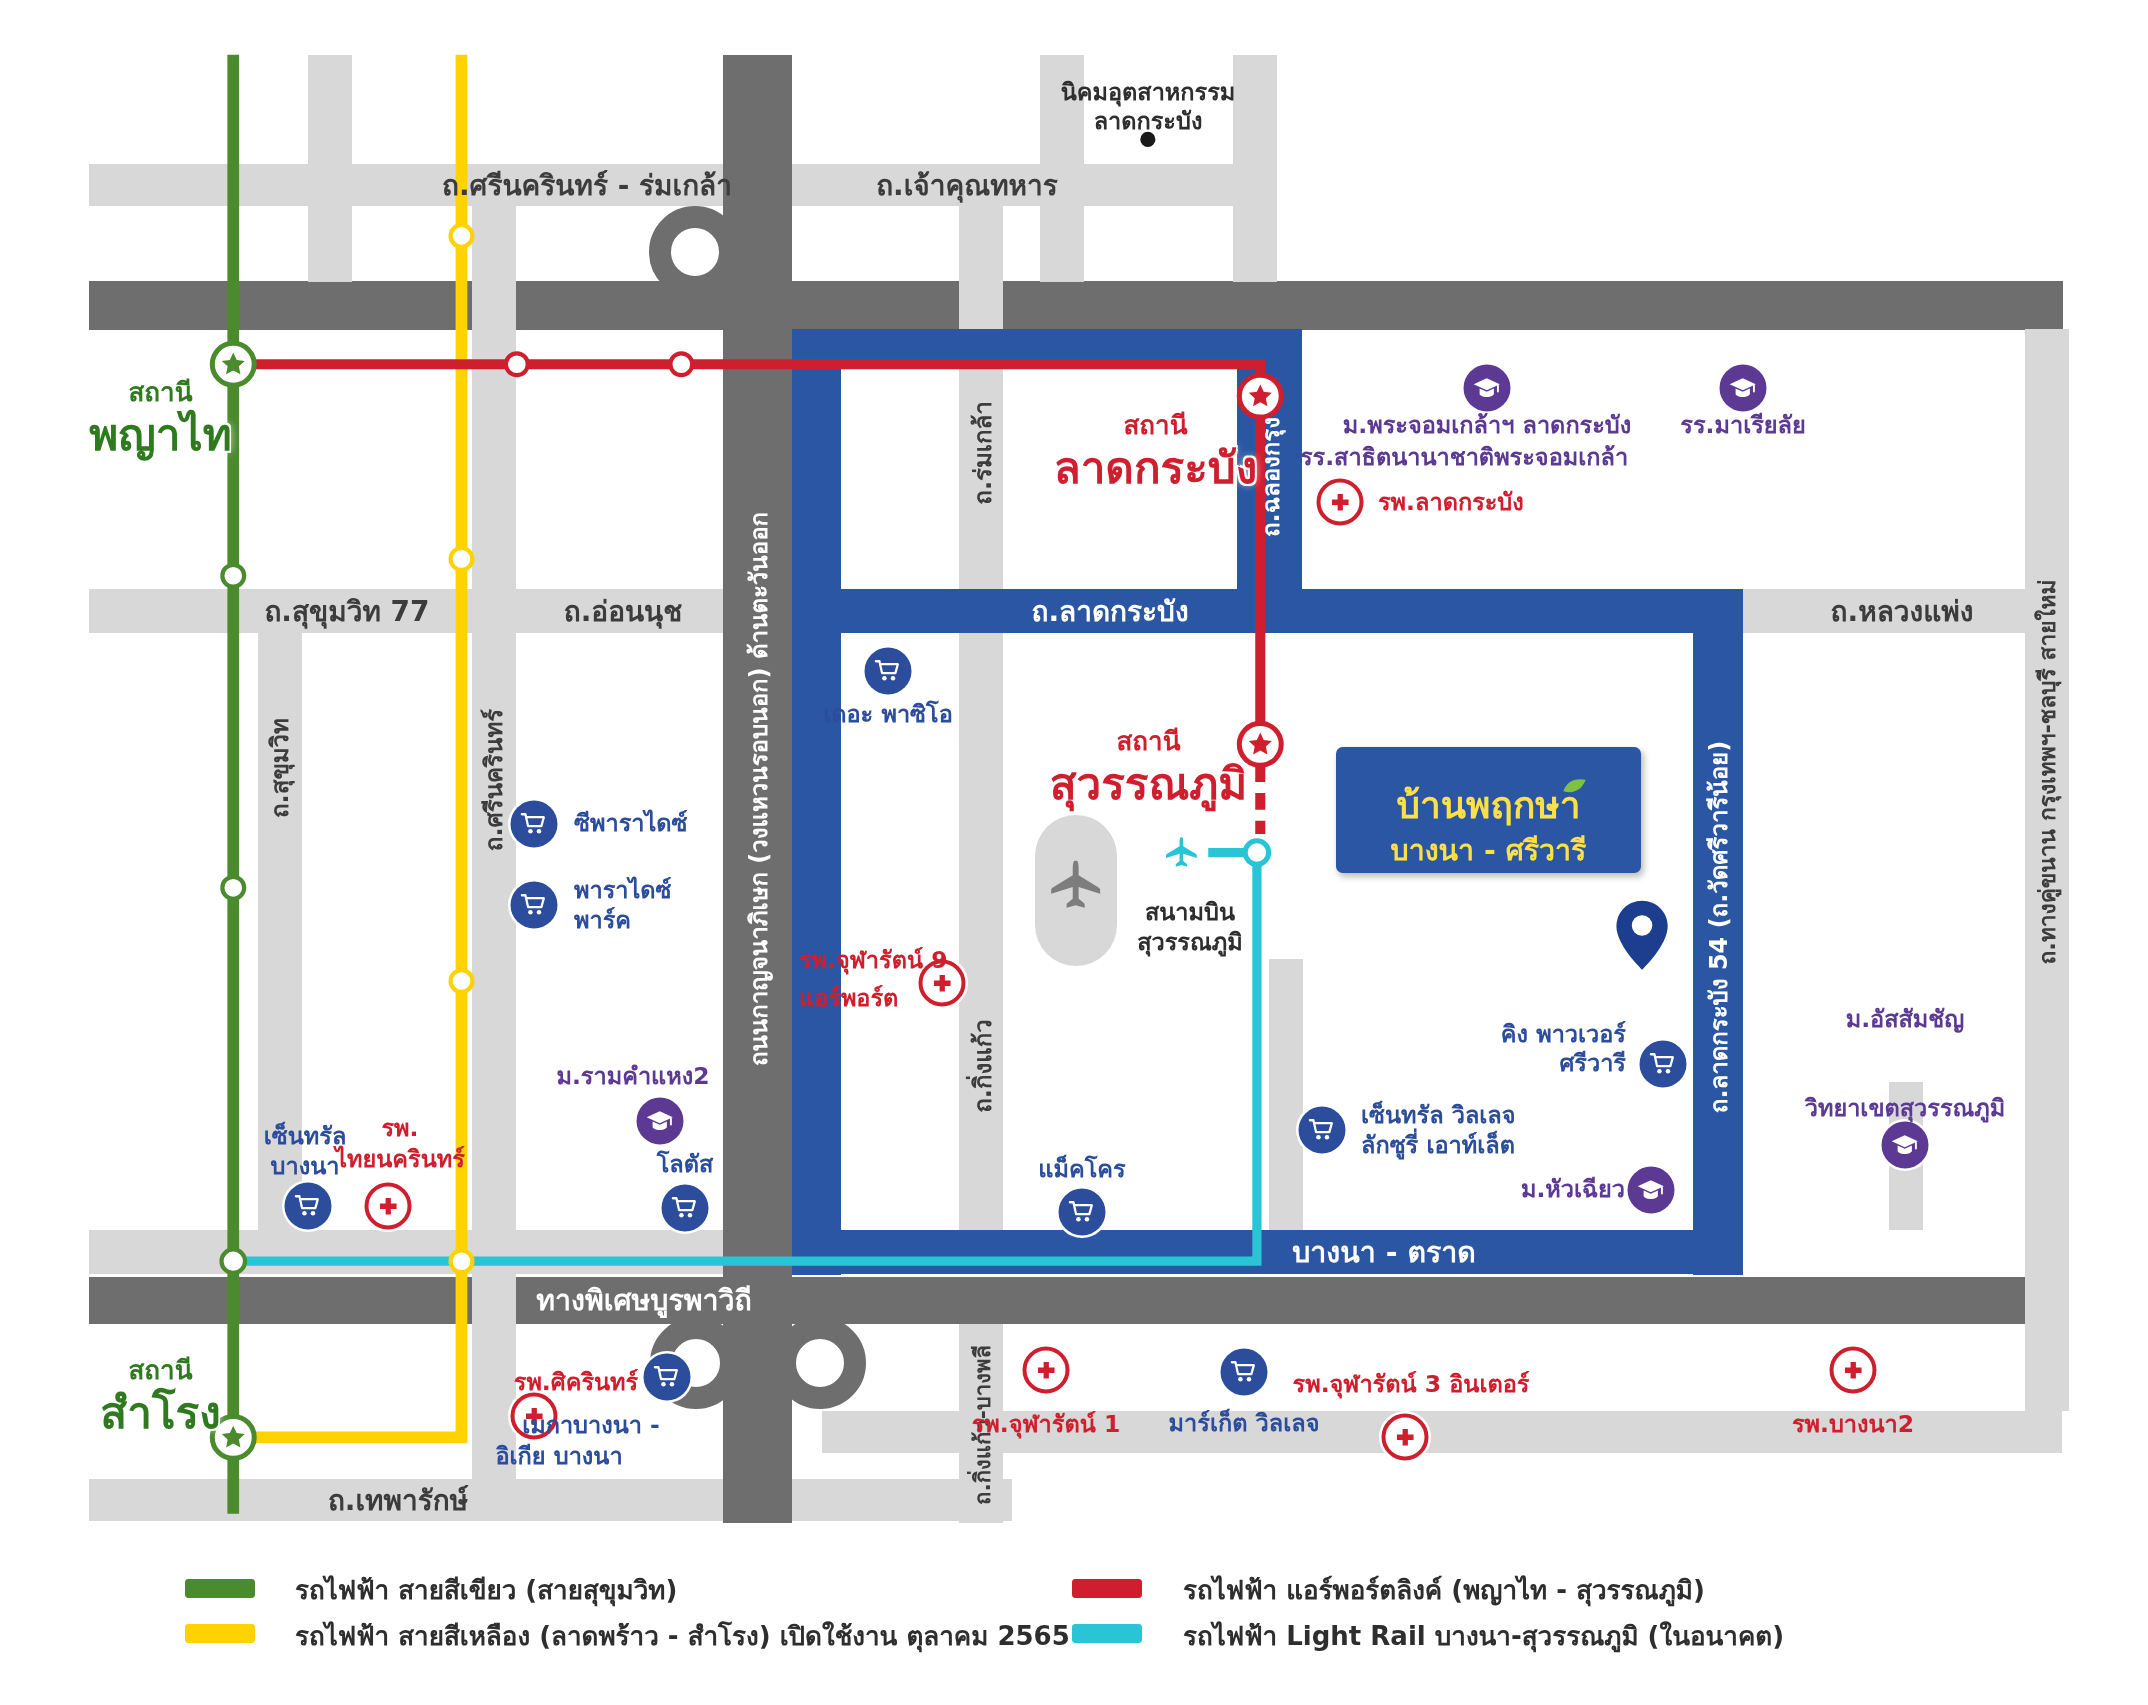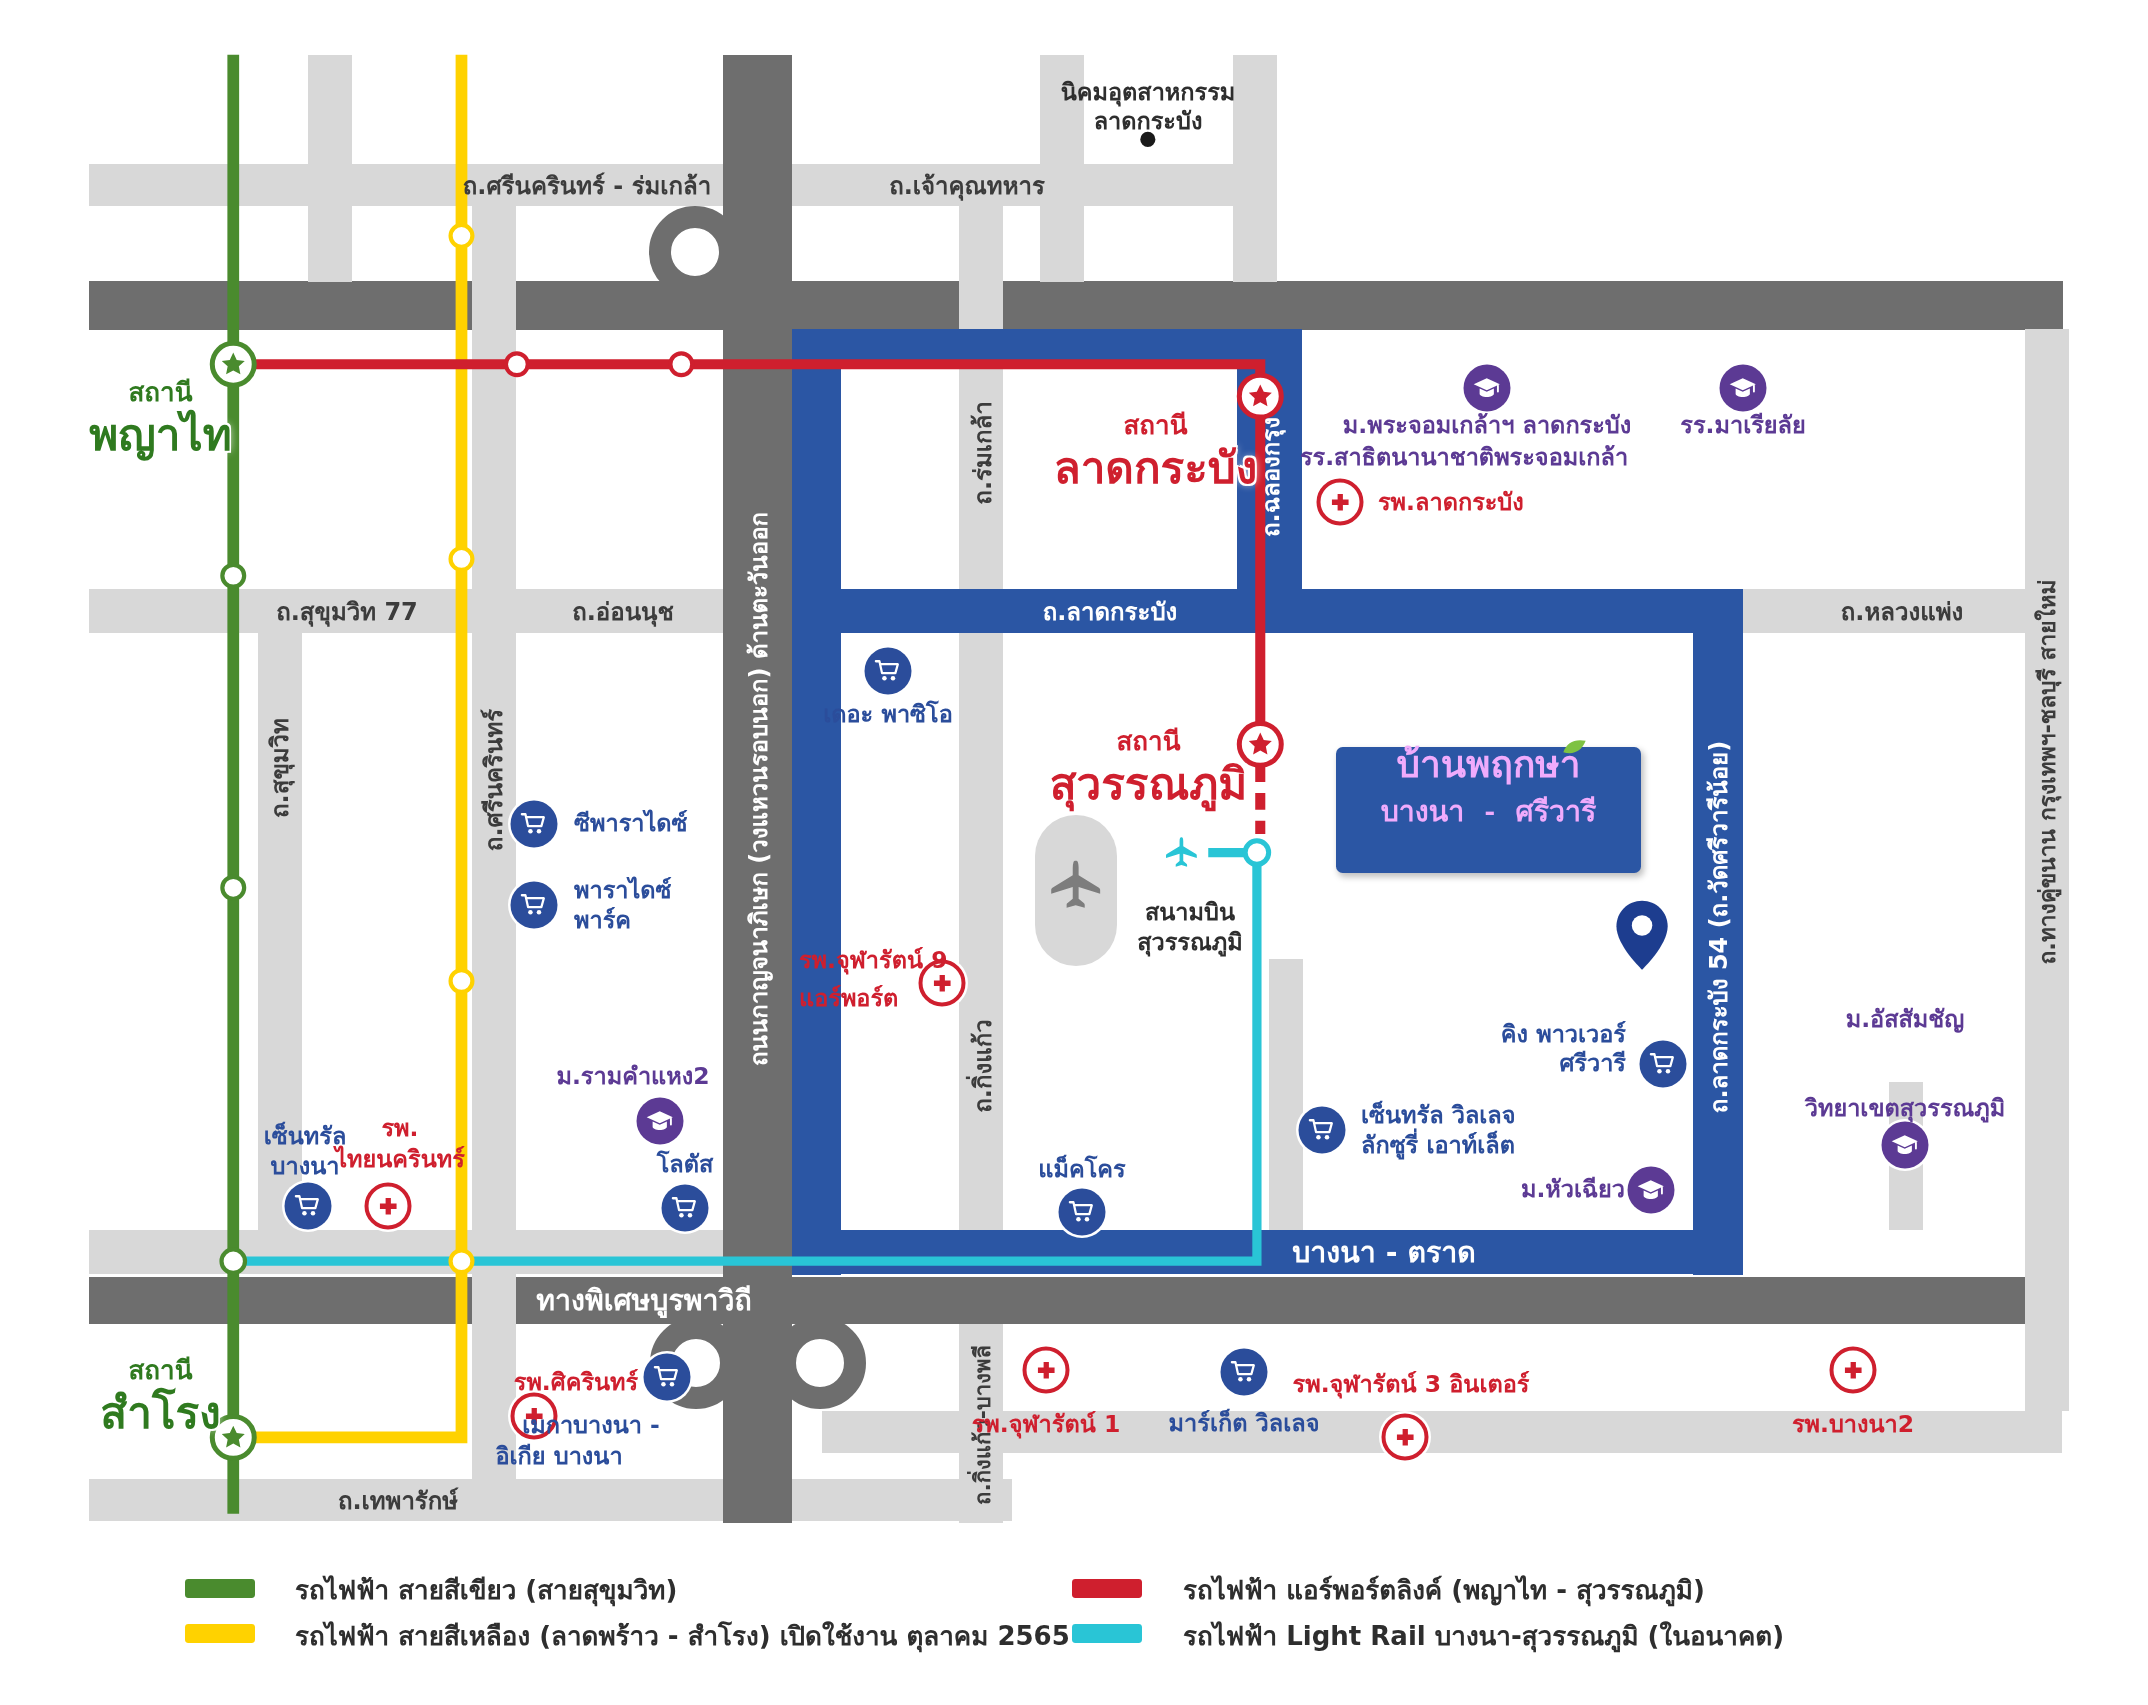--- a/index.html
+++ b/index.html
@@ -20,21 +20,21 @@
   .ln-cyan{stroke:#29c5d6;stroke-width:11;fill:none;}
   .ln-red{stroke:#cf1f2e;stroke-width:12;fill:none;}
   .dashed{stroke-dasharray:20 13;}
   .c-sm-red{fill:#fff;stroke:#cf1f2e;stroke-width:5;}
   .c-sm-green{fill:#fff;stroke:#4a8b2e;stroke-width:5;}
   .c-sm-yellow{fill:#fff;stroke:#ffd200;stroke-width:5;}
   .c-sm-cyan{fill:#fff;stroke:#29c5d6;stroke-width:6;}
   .c-big-red{fill:#fff;stroke:#cf1f2e;stroke-width:6;}
   .c-big-green{fill:#fff;stroke:#4a8b2e;stroke-width:6;}
   
-  .lbl{position:absolute;font-weight:700;font-size:24px;color:#3c3c3c;white-space:nowrap;
+  .lbl{position:absolute;font-weight:700;font-size:28px;color:#3c3c3c;white-space:nowrap;
        transform:translate(-50%,-50%);z-index:4;}
   .lbl.w{color:#fff;}
   .lbl.s34{font-size:28.5px;}
   .vlbl{position:absolute;font-weight:700;font-size:24px;color:#3c3c3c;white-space:nowrap;
         transform:translate(-50%,-50%) rotate(-90deg);z-index:4;}
   .vlbl.w{color:#fff;}
   .vlbl.s27{font-size:22.7px;}
   .vlbl.s26{font-size:22px;}
   
   .plabel{position:absolute;font-weight:700;font-size:23.5px;white-space:nowrap;z-index:6;
@@ -48,22 +48,22 @@
   .icon-hosp{background:#fff;border:4.2px solid #cf1f2e;width:39px;height:39px;}
   .ic{width:28.5px;height:28.5px;} .ic-sm{width:23.5px;height:23.5px;}
   
   .station{position:absolute;text-align:center;z-index:7;
      text-shadow:-1.7px -1.7px 0 #fff,1.7px -1.7px 0 #fff,-1.7px 1.7px 0 #fff,1.7px 1.7px 0 #fff,0 0 8.4px #fff;}
   .st-prefix{font-size:26px;font-weight:700;}
   .st-name{font-size:44px;font-weight:800;line-height:1.05;}
   .tx-green{color:#2f7a1f;} .tx-red{color:#cf1f2e;}
   
   .project-box{position:absolute;left:1336px;top:747px;width:305px;height:126px;background:#2b56a4;
-     border-radius:6.7px;color:#f0abfc;display:flex;flex-direction:column;align-items:center;justify-content:flex-start;
-     z-index:6;box-shadow:2.5px 3.4px 6.7px rgba(0,0,0,.25);font-family:Liberation Mono, monospace;}
+     border-radius:6.7px;color:#fde047;display:flex;flex-direction:column;align-items:center;justify-content:flex-end;
+     z-index:6;box-shadow:2.5px 3.4px 6.7px rgba(0,0,0,.25);}
   .pb-l1{font-size:37px;font-weight:800;position:relative;line-height:1.1;}
   .pb-l2{font-size:28.5px;font-weight:700;}
   .leaf{position:absolute;width:25px;height:25px;top:-13.4px;right:-6.7px;transform:rotate(18deg);}
   
   .sw{position:absolute;width:70px;height:18.5px;border-radius:3.4px;z-index:4;}
   .sw.g{background:#4a8b2e;} .sw.y{background:#ffd200;} .sw.r{background:#cf1f2e;} .sw.c{background:#29c5d6;}
   .leg{position:absolute;font-size:26px;font-weight:600;color:#2e2e2e;white-space:nowrap;
        transform:translate(0,-50%);z-index:4;}
   .ind-label{position:absolute;text-align:center;transform:translate(-50%,-50%);font-size:23.5px;
        font-weight:700;color:#2e2e2e;white-space:nowrap;z-index:4;}

